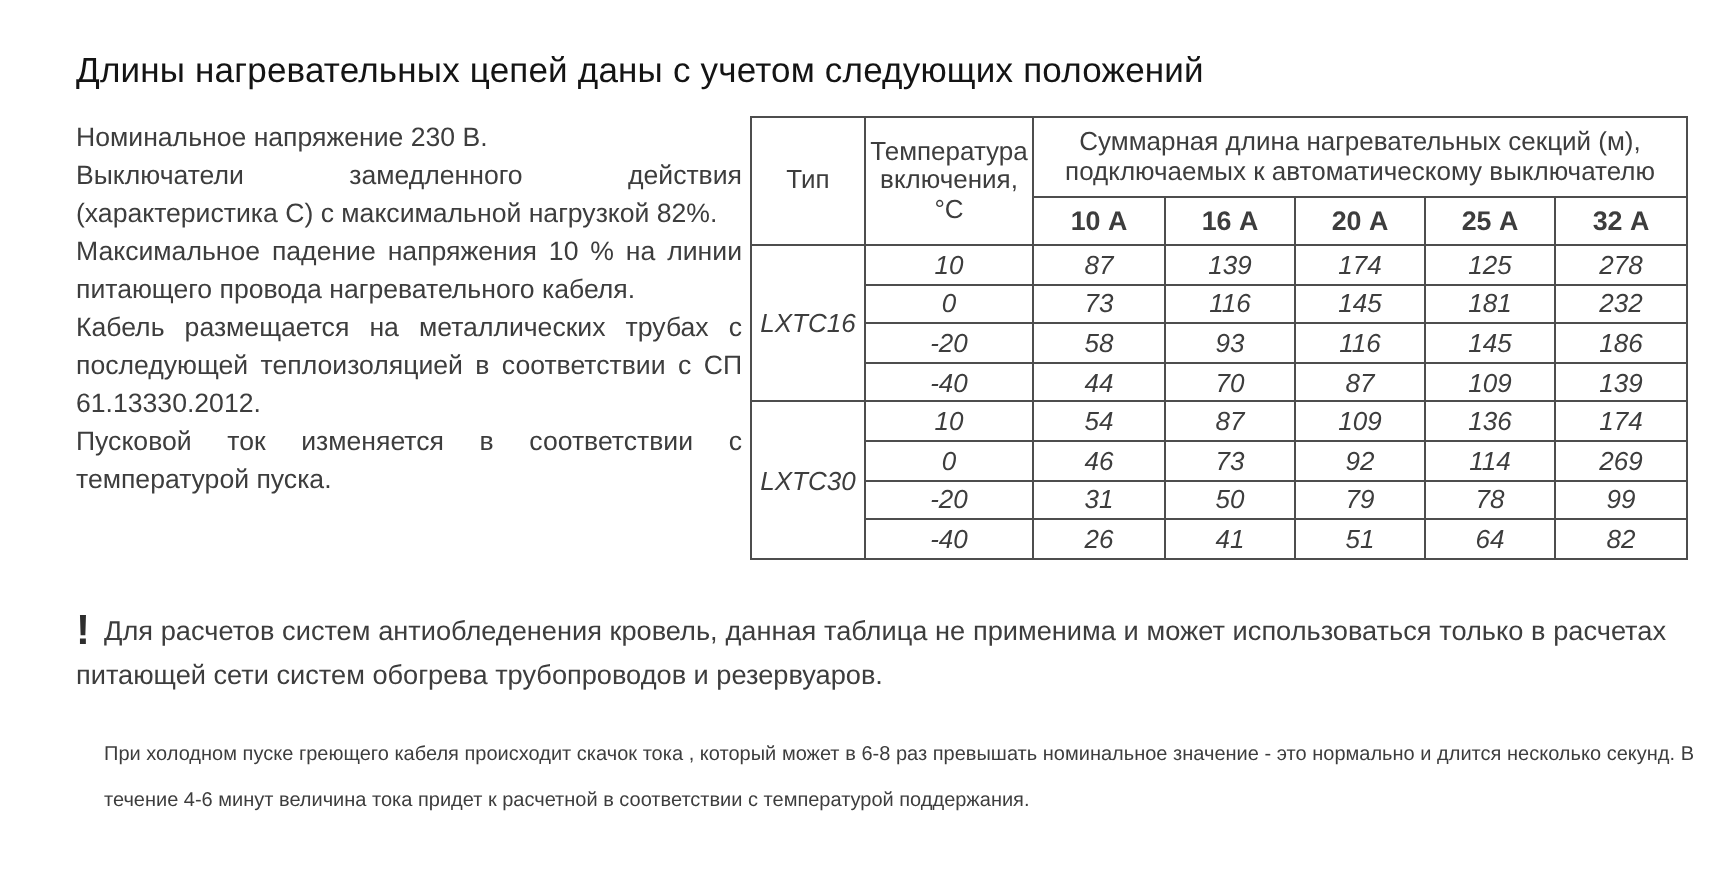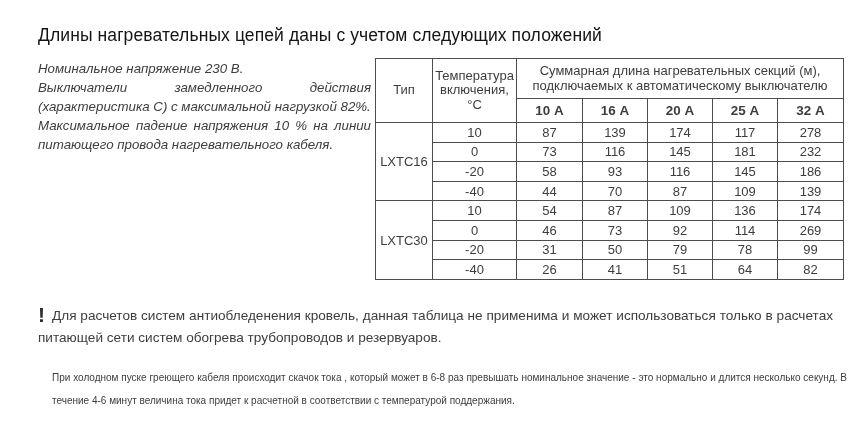--- a/index.html
+++ b/index.html
@@ -13,34 +13,34 @@
   }
   .page-title {
     position:absolute; left:38px; top:13px;
     font-size:17.5px; font-weight:normal; color:#141414;
     letter-spacing:0.1px;
   }
   .left-notes {
     position:absolute; left:38px; top:59px; width:333px;
     font-size:13.3px; line-height:19px; text-align:justify;
   }
-  .left-notes p { margin:0;font-style:italic; }
+  .left-notes p { margin:0; }
   table.spec {
     position:absolute; left:375px; top:58px;
     border-collapse:collapse; table-layout:fixed; width:468px;
   }
   table.spec th, table.spec td {
     border:1px solid #4d4d4d;
     text-align:center; vertical-align:middle;
     font-weight:normal; font-size:13px; color:#3d3d3d;
     padding:0 2px;
   }
   th.hdr { font-size:12.6px; line-height:14.5px; height:39px; }
   tr.amp-row th { font-weight:bold; font-size:13.4px; height:23px; }
-  tbody td { height:18.6px; }
+  tbody td { height:18.6px;font-style:italic; }
   td.type-cell { font-size:13px; }
   .warning {
     position:absolute; left:38px; top:291px; width:795px;
     font-size:13.6px; line-height:22px; text-align:justify;
   }
   .warn-mark {
     font-size:21px; font-weight:bold; color:#2e2e2e;
     vertical-align:-2px; margin-right:7px; line-height:0;
   }
   .footer-note {
@@ -50,20 +50,22 @@
 </style>
 </head>
 <body>
 
 <h1 class="page-title">Длины нагревательных цепей даны с учетом следующих положений</h1>
 
 <div class="left-notes">
   <p>Номинальное напряжение 230 В.</p>
   <p>Выключатели замедленного действия (характеристика С) с максимальной нагрузкой 82%.</p>
   <p>Максимальное падение напряжения 10 % на линии питающего провода нагревательного кабеля.</p>
+  <p>Кабель размещается на металлических трубах с последующей теплоизоляцией в соответствии с СП 61.13330.2012.</p>
+  <p>Пусковой ток изменяется в соответствии с температурой пуска.</p>
 </div>
 
 <table class="spec">
   <colgroup>
     <col style="width:57px">
     <col style="width:84px">
     <col style="width:66px">
     <col style="width:65px">
     <col style="width:65px">
     <col style="width:65px">
@@ -83,21 +85,21 @@
       <th>32 А</th>
     </tr>
   </thead>
   <tbody>
     <tr>
       <td class="type-cell" rowspan="4">LXTC16</td>
       <td>10</td>
       <td>87</td>
       <td>139</td>
       <td>174</td>
-      <td>117</td>
+      <td>125</td>
       <td>278</td>
     </tr>
     <tr>
       <td>0</td>
       <td>73</td>
       <td>116</td>
       <td>145</td>
       <td>181</td>
       <td>232</td>
     </tr>

